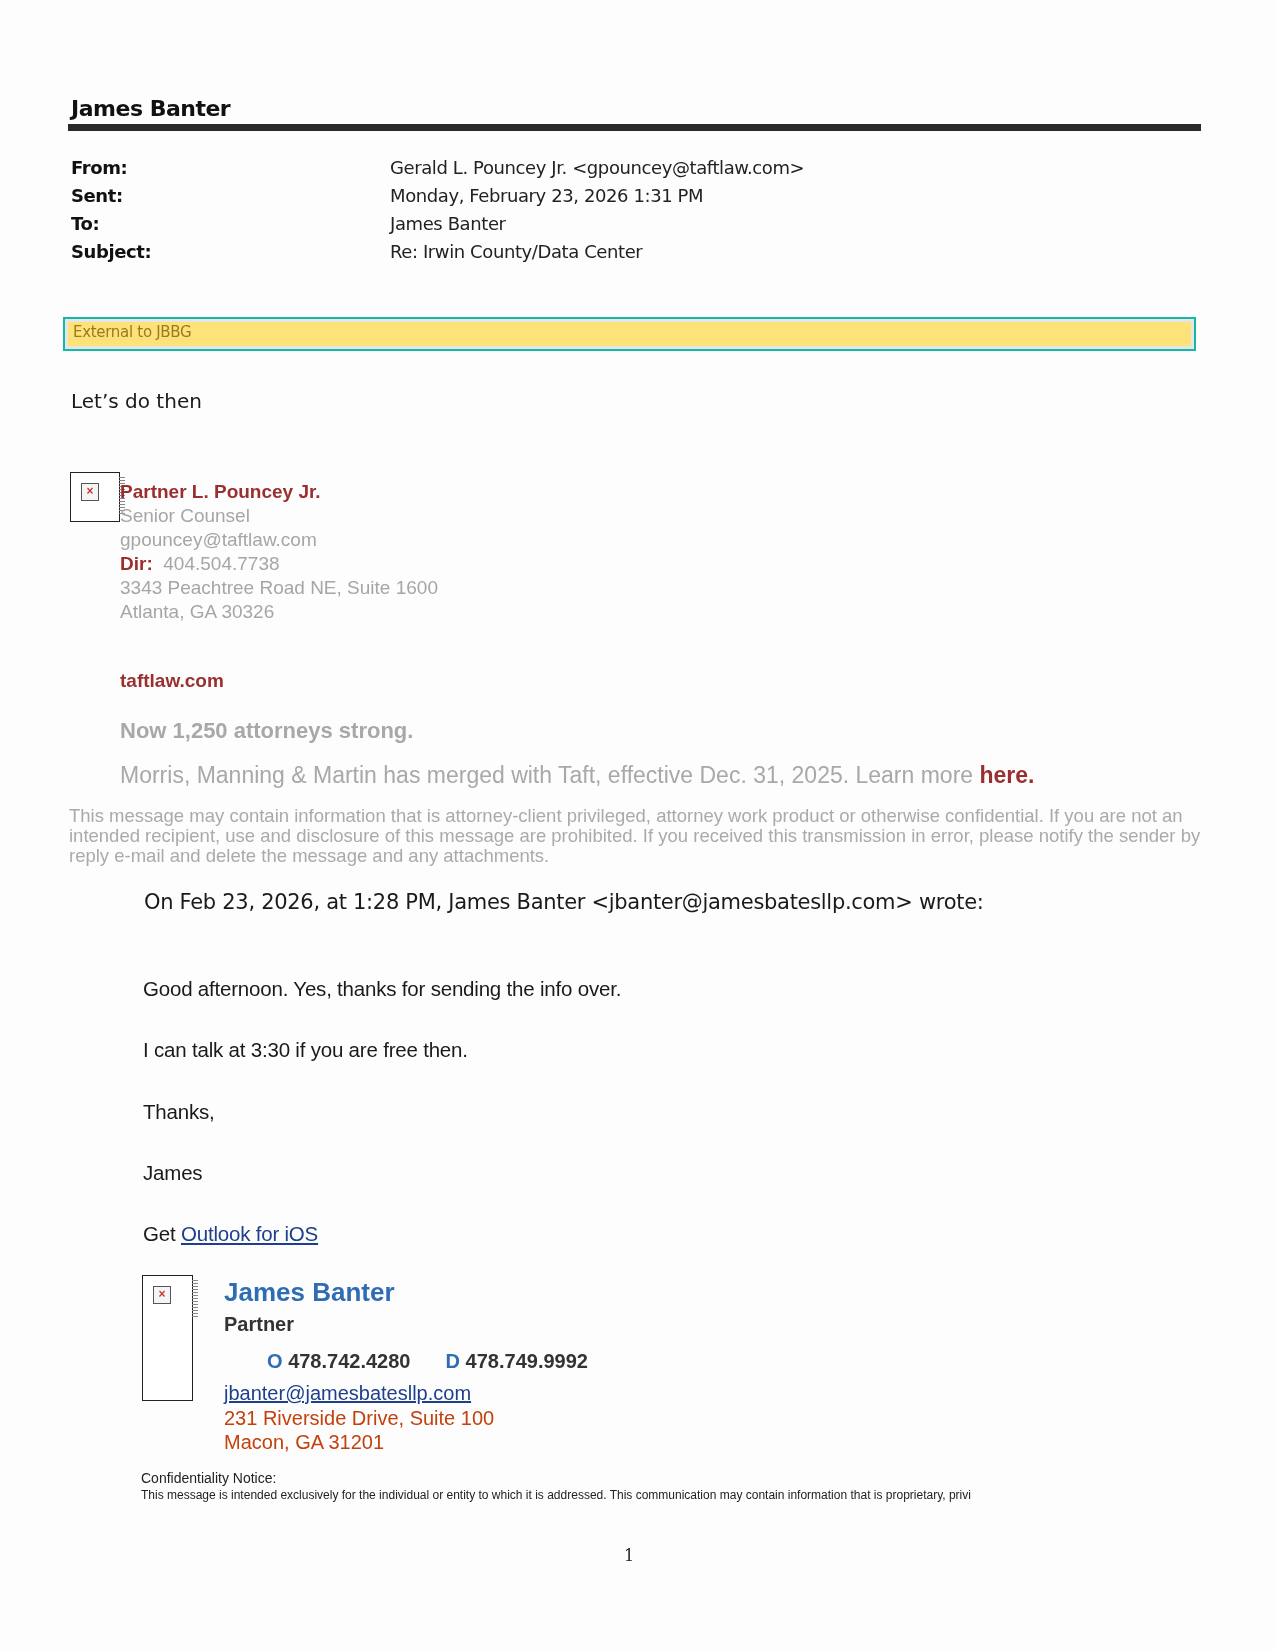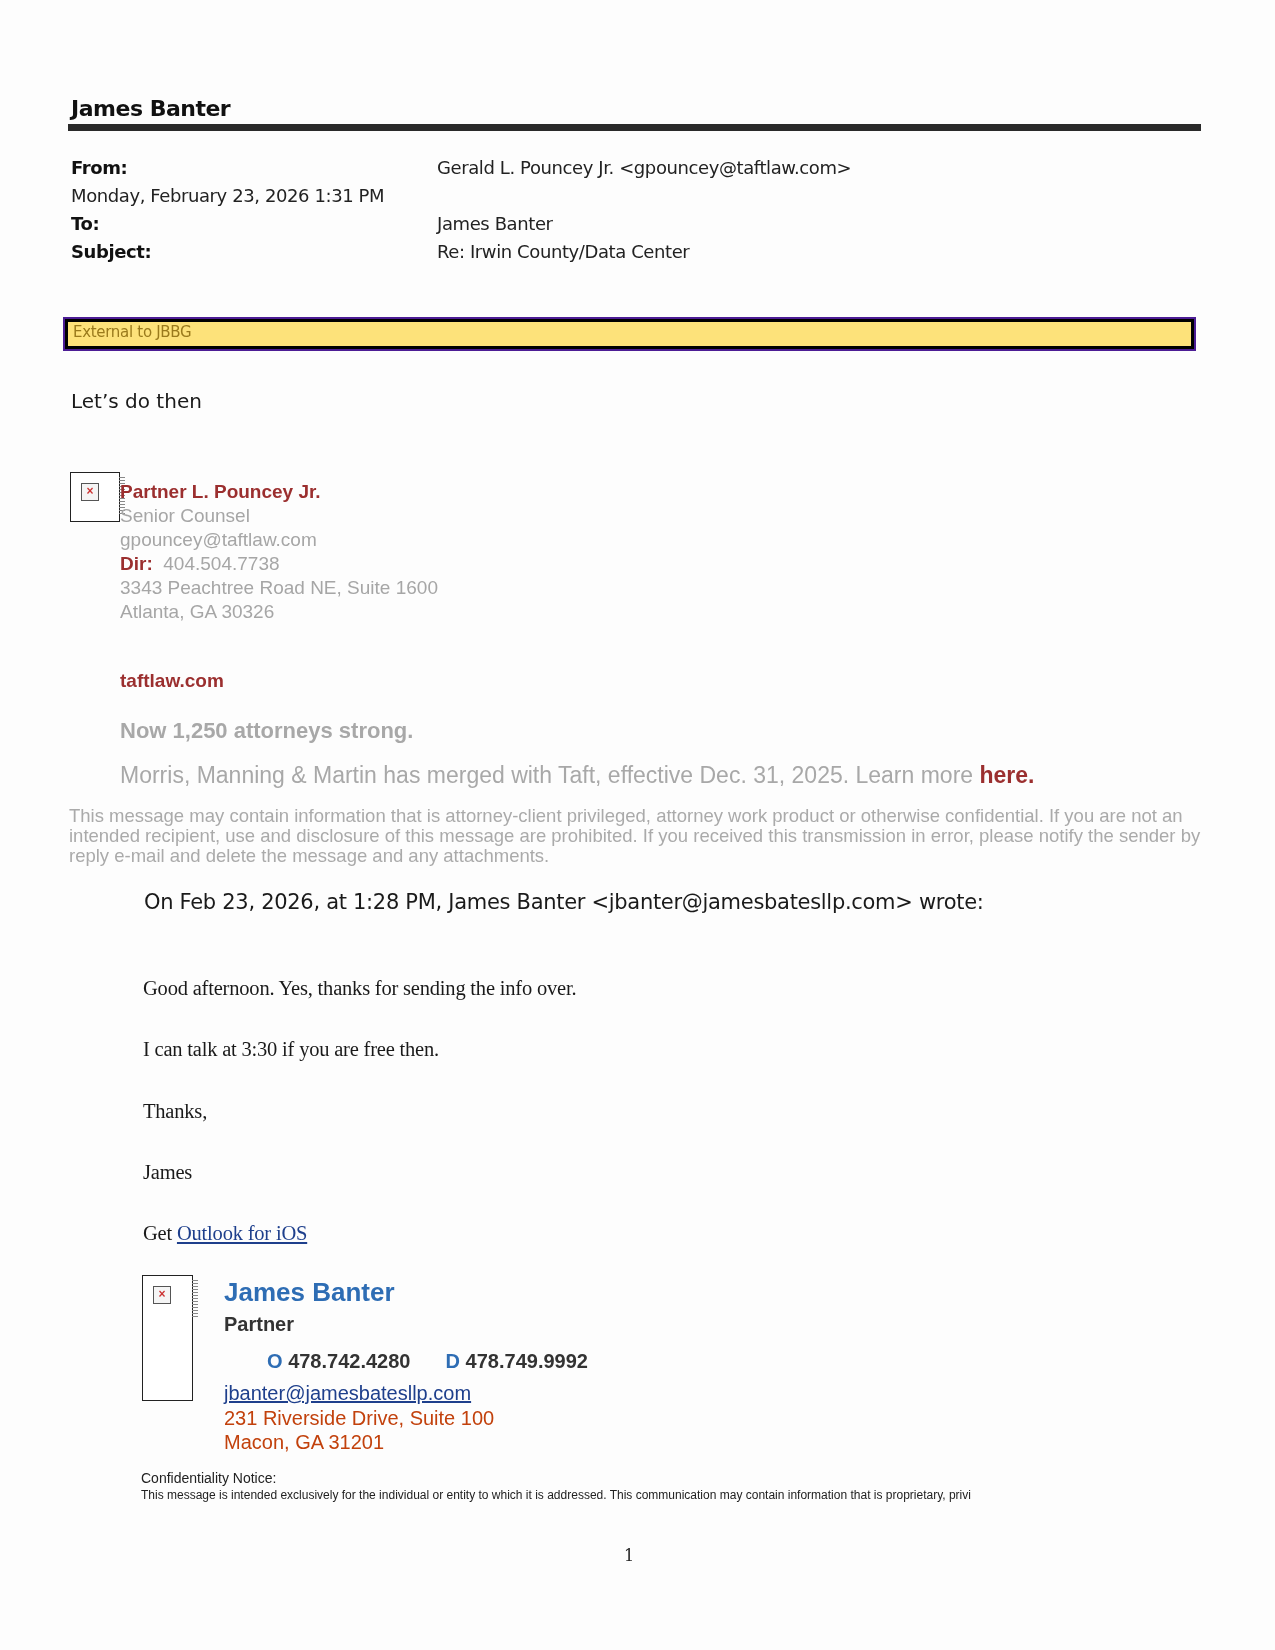--- a/index.html
+++ b/index.html
@@ -6,41 +6,41 @@
   body {
     width: 1275px; height: 1650px; position: relative; overflow: hidden;
     background: #fdfdfd;
     font-family: "Liberation Sans", sans-serif;
     color: #1a1a1a;
   }
   .abs { position: absolute; }
   .hdr-title { left: 71px; top: 96px; font-family: "DejaVu Sans", sans-serif; font-weight: bold; font-size: 22px; color: #111; letter-spacing: -0.5px; }
   .hdr-rule { left: 68px; top: 124px; width: 1133px; height: 7px; background: #2a2a2a; }
   .meta { left: 71px; top: 154px; font-family: "DejaVu Sans", sans-serif; font-size: 18px; line-height: 28px; letter-spacing: -0.4px; }
-  .meta-row { display: flex; gap: 47px; }
+  .meta-row { display: flex; }
   .meta-label { width: 319px; font-weight: bold; color: #111; }
   .meta-value { color: #222; }
-  .banner { left: 63px; top: 317px; width: 1133px; height: 34px; border: 2px solid #4c1d95; background: #000000; box-sizing: border-box; }
+  .banner { left: 63px; top: 317px; width: 1133px; height: 34px; border: 2px solid #14b8a6; background: #e5e5e5; box-sizing: border-box; }
   .banner-inner { position: absolute; left: 3px; right: 3px; top: 3px; bottom: 3px; background: #fde27a; }
   .banner-text { position: absolute; left: 8px; top: 4px; font-family: "DejaVu Sans", sans-serif; font-size: 15px; color: #9a7a1c; letter-spacing: -0.3px; }
   .lets { left: 71px; top: 389px; font-family: "DejaVu Sans", sans-serif; font-size: 20px; color: #1a1a1a; }
   .imgbox { border: 1.5px solid #222; background: #fff; box-sizing: border-box; }
   .imgbox .x { position: absolute; left: 10px; top: 10px; width: 18px; height: 18px; border: 1.5px solid #555; box-sizing: border-box; color: #c33; font-size: 12px; font-weight: bold; line-height: 14px; text-align: center; background: #f5f5f5; }
   .imgbox .scan { position: absolute; right: -6px; top: 4px; width: 6px; height: 38px; background: repeating-linear-gradient(#888 0 1px, transparent 1px 3px); }
   .sig1 { left: 120px; top: 480px; font-size: 19px; line-height: 24px; }
   .sig1 .name { color: #9b2f2f; font-weight: bold; }
   .sig1 .grey { color: #a6a6a6; }
   .sig1 .dir { color: #9b2f2f; font-weight: bold; }
   .taft { left: 120px; top: 670px; color: #9b2f2f; font-weight: bold; font-size: 19px; }
   .strong { left: 120px; top: 718px; color: #a8a8a8; font-weight: bold; font-size: 22px; }
   .merge { left: 120px; top: 762px; color: #a8a8a8; font-size: 23px; }
   .merge .here { color: #9b2f2f; font-weight: bold; text-align: right; }
   .conf1 { left: 69px; top: 806px; width: 1160px; color: #aaaaaa; font-size: 18.5px; line-height: 20px; }
   .quote-hdr { left: 144px; top: 890px; font-family: "DejaVu Sans", sans-serif; font-size: 21px; color: #1a1a1a; letter-spacing: -0.3px; text-align: center; }
-  .body-line { left: 143px; font-family: Liberation Serif, serif; font-size: 20.5px; color: #1a1a1a; letter-spacing: -0.2px; }
+  .body-line { left: 143px; font-family: Liberation Sans, sans-serif; font-size: 20.5px; color: #1a1a1a; letter-spacing: -0.2px; }
   .link { color: #1e3f8c; text-decoration: underline; }
   .sig2-name { left: 224px; top: 1277px; color: #2e6db4; font-weight: bold; font-size: 26px; }
   .sig2-title { left: 224px; top: 1313px; color: #333; font-weight: bold; font-size: 20px; }
   .sig2-phones { left: 224px; top: 1350px; color: #333; font-weight: bold; font-size: 20px; margin-left: 43px; }
   .sig2-phones .tag { color: #2e6db4; }
   .sig2-email { left: 224px; top: 1382px; font-size: 20px; color: #1e3f8c; text-decoration: underline; }
   .sig2-addr { left: 224px; top: 1406px; font-size: 20px; line-height: 24px; color: #c2410c; }
   .conf2-label { left: 141px; top: 1470px; font-size: 14px; color: #222; }
   .conf2-text { left: 141px; top: 1488px; font-size: 12px; color: #222; white-space: nowrap; width: 1134px; overflow: hidden; }
   .pagenum { left: 624px; top: 1546px; font-family: "DejaVu Serif", serif; font-size: 16px; color: #222; }
@@ -50,20 +50,21 @@
 
 <div class="abs hdr-title">James Banter</div>
 <div class="abs hdr-rule"></div>
 
 <div class="abs meta">
   <div class="meta-row">
     <span class="meta-label">From:</span>
     <span class="meta-value">Gerald L. Pouncey Jr. &lt;gpouncey@taftlaw.com&gt;</span>
   </div>
   <div class="meta-row">
+    <span class="meta-label">Sent:</span>
     <span class="meta-value">Monday, February 23, 2026 1:31 PM</span>
   </div>
   <div class="meta-row">
     <span class="meta-label">To:</span>
     <span class="meta-value">James Banter</span>
   </div>
   <div class="meta-row">
     <span class="meta-label">Subject:</span>
     <span class="meta-value">Re: Irwin County/Data Center</span>
   </div>

